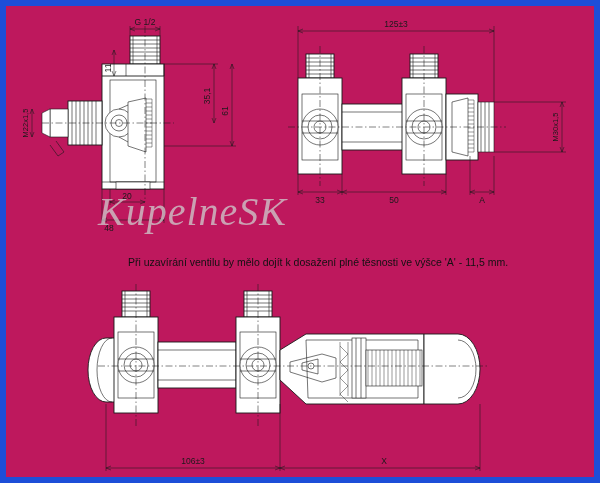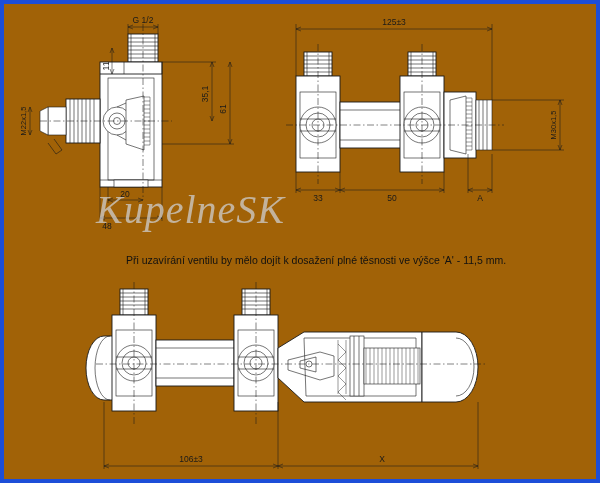--- a/index.html
+++ b/index.html
@@ -7,23 +7,23 @@
     padding: 0;
     background: #ffffff;
   }
   body {
     font-family: "Liberation Sans", sans-serif;
   }
   #page {
     position: relative;
     width: 600px;
     height: 483px;
-    background: #a16207;
+    background: #be185d;
     overflow: hidden;
-    border: 4px solid #1d4ed8;
+    border: 6px solid #1d4ed8;
     box-sizing: border-box;
   }
   svg.drawing {
     position: absolute;
     left: 0;
     top: 0;
     width: 600px;
     height: 483px;
   }
   .ln { stroke: #1a1a1a; stroke-width: 0.9; fill: none; }

